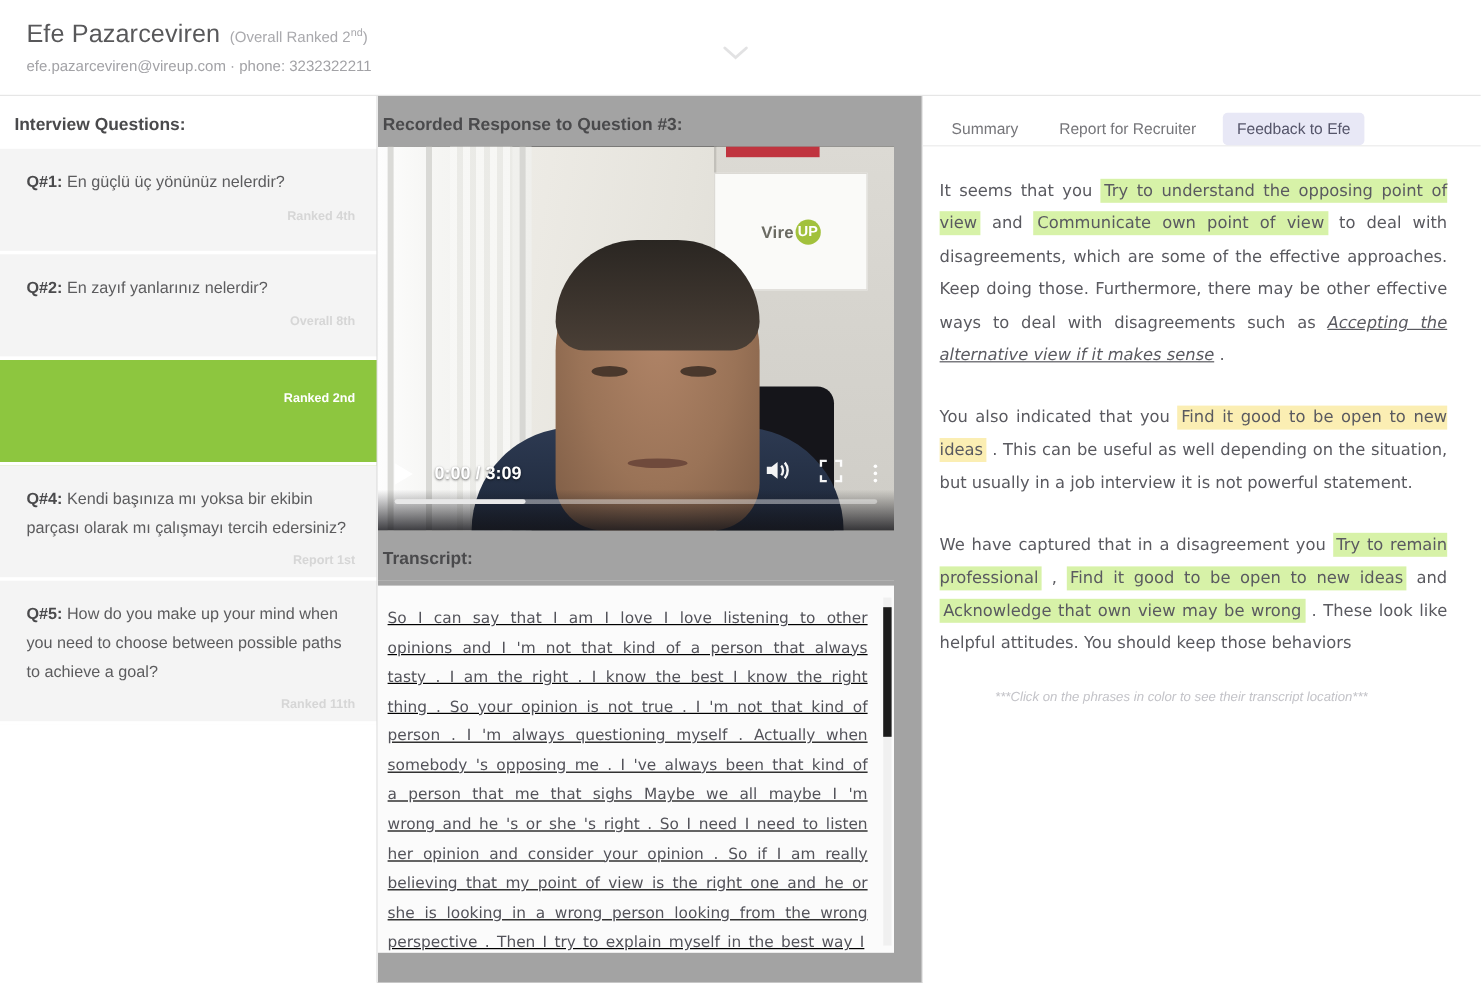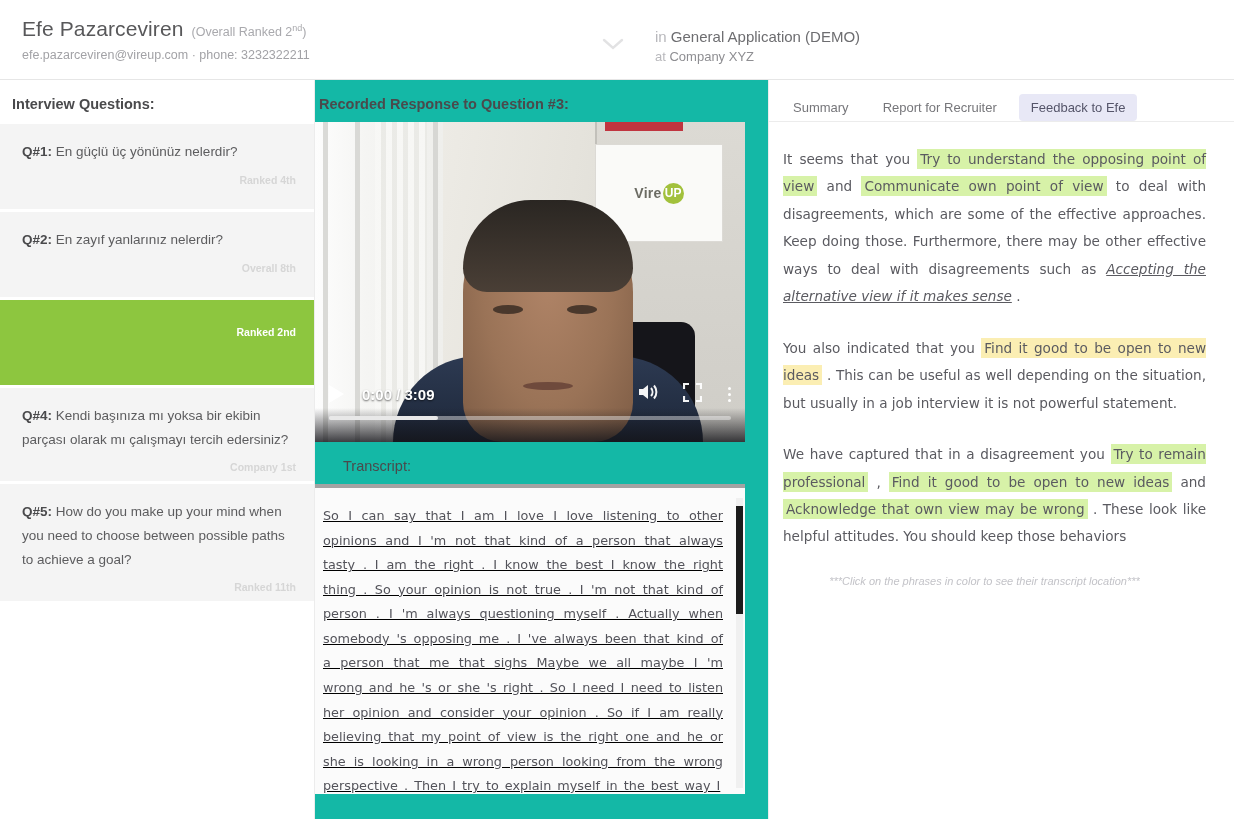--- a/index.html
+++ b/index.html
@@ -42,21 +42,21 @@
   .hdr-right .line2 { font-size: 13px; color: #8e8e92; }
   .hdr-right .prep { color: #b8b8bc; }
 
   
   .body-wrap {
     position: relative;
     height: 739px;
     display: flex;
   }
   .col-left  { width: 314px; position: relative; background:#fff; }
-  .col-mid   { width: 455px; position: relative; background:#14b8a6;
+  .col-mid   { width: 455px; position: relative; background:#a3a3a3;
                border-left: 1px solid #ececec; border-right: 1px solid #ececec; }
   .col-right { flex: 1; position: relative; background:#fff; }
 
   
   .sect-title {
     font-size: 14.5px; font-weight: bold; color: #4a4a4c;
     padding: 16px 0 12px 12px;
   }
   .q-list { }
   .q-card {
@@ -192,23 +192,22 @@
   .vc-kebab { display: flex; flex-direction: column; gap: 3px; margin-left: 26px; cursor:pointer; }
   .vc-kebab i { width: 3px; height: 3px; background: #fff; border-radius: 50%; display:block; }
   .vc-bar {
     position: absolute; left: 14px; right: 14px; bottom: 22px;
     height: 4px; background: rgba(255,255,255,.42); border-radius: 2px;
   }
   .vc-bar-fill { width: 27%; height: 100%; background: #e8e8e8; border-radius: 2px; }
 
   
   .tr-title {
-    font-size: 14.5px; font-weight: normal; color: #4a4a4c;
+    font-size: 14.5px; font-weight: bold; color: #4a4a4c;
     padding: 16px 0 10px 4px;
-    margin-left: 24px;
   }
   .tr-box {
     position: relative;
     width: 430px; height: 310px;
     background: #fbfbfb;
     border-top: 4px solid #a3a3a3;
     overflow: hidden;
     text-decoration: underline;
   }
   .tr-text {
@@ -268,24 +267,20 @@
     </div>
     <div class="cand-contact">efe.pazarceviren@vireup.com · phone: 3232322211</div>
   </div>
 
   <div class="hdr-chevron">
     <svg width="26" height="16" viewBox="0 0 26 16">
         <path d="M4 4 L13 12 L22 4" stroke="#9a9a9e" stroke-width="2.4" fill="none" stroke-linecap="round"></path>
       </svg>
   </div>
 
-  <div class="hdr-right">
-    <div class="line1"><span class="prep">in </span><span>General Application (DEMO)</span></div>
-    <div class="line2"><span class="prep">at </span><span>Company XYZ</span></div>
-  </div>
 </div>
 
 <div class="body-wrap">
 
   <div class="col-left">
     <div class="sect-title">Interview Questions:</div>
     <div class="q-list">
 
       <div class="q-card">
         <div class="q-text"><span class="q-num">Q#1:</span><span> En güçlü üç yönünüz nelerdir?</span></div>
@@ -296,21 +291,21 @@
         <div class="q-text"><span class="q-num">Q#2:</span><span> En zayıf yanlarınız nelerdir?</span></div>
         <div class="q-rank">Overall 8th</div>
       </div>
 
       <div class="q-card active">
         <div class="q-rank">Ranked 2nd</div>
       </div>
 
       <div class="q-card">
         <div class="q-text"><span class="q-num">Q#4:</span><span> Kendi başınıza mı yoksa bir ekibin parçası olarak mı çalışmayı tercih edersiniz?</span></div>
-        <div class="q-rank">Company 1st</div>
+        <div class="q-rank">Report 1st</div>
       </div>
 
       <div class="q-card">
         <div class="q-text"><span class="q-num">Q#5:</span><span> How do you make up your mind when you need to choose between possible paths to achieve a goal?</span></div>
         <div class="q-rank">Ranked 11th</div>
       </div>
 
     </div>
   </div>
 

